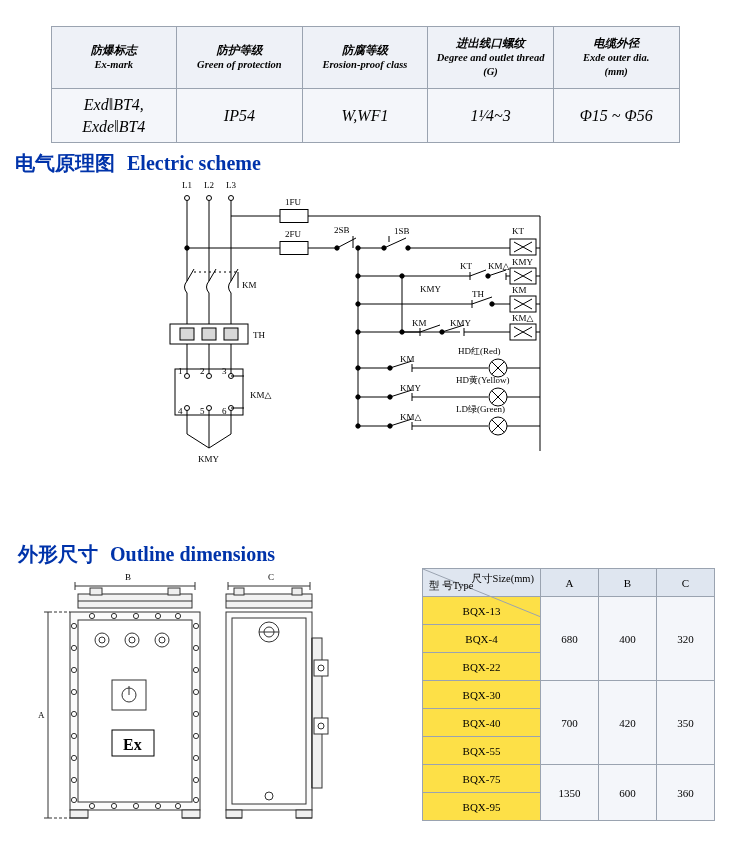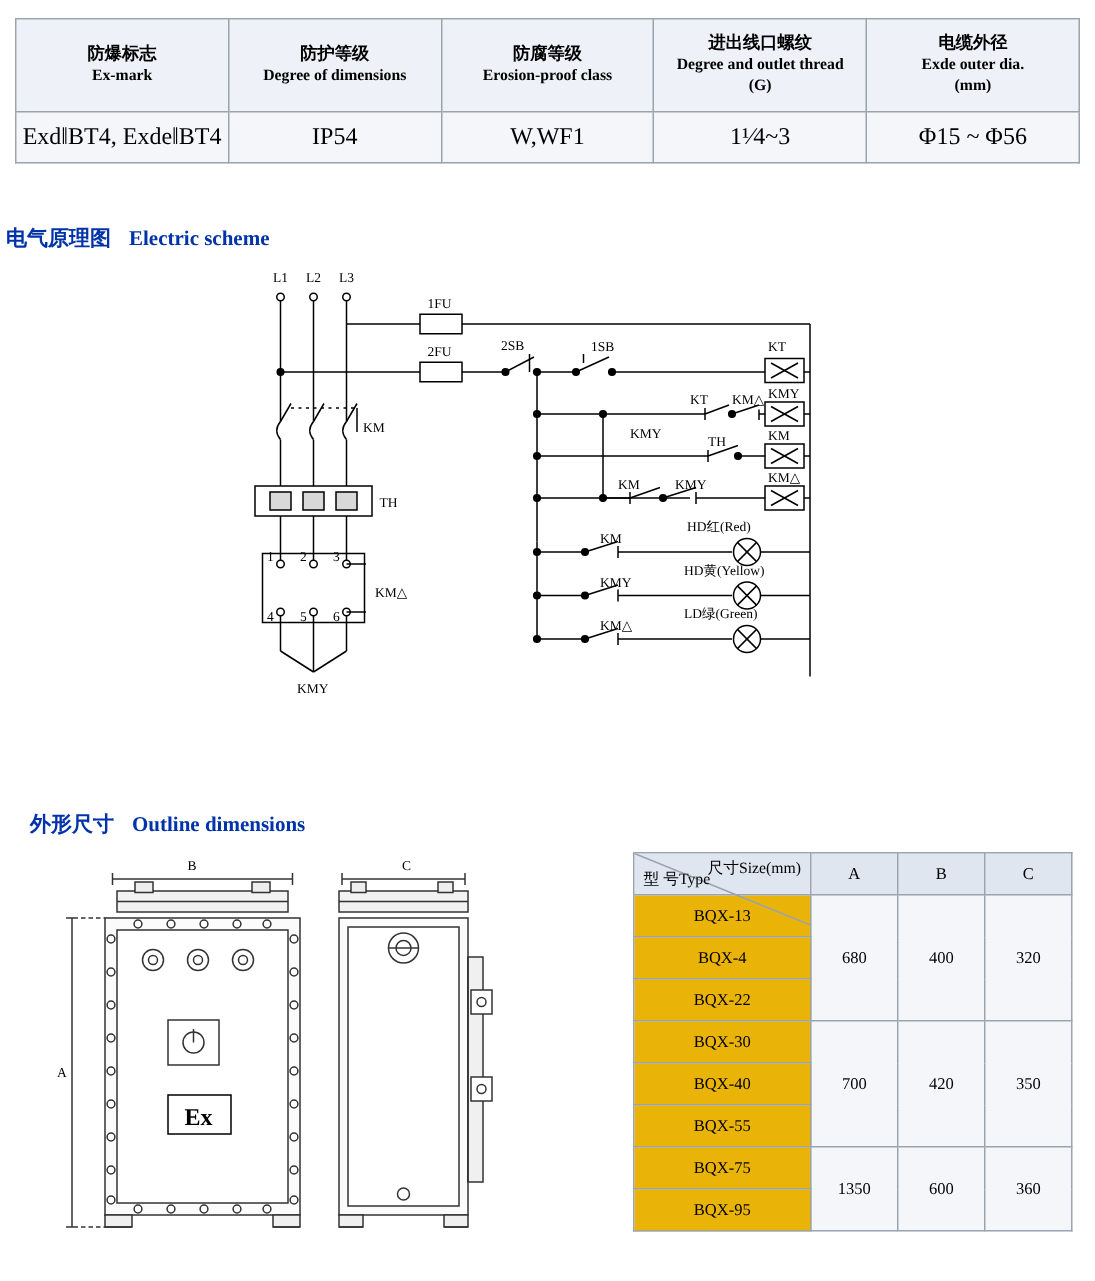--- a/index.html
+++ b/index.html
@@ -8,24 +8,25 @@
     width: 730px; height: 854px;
     background: #ffffff;
     font-family: "Liberation Serif", serif;
     color: #000;
     position: relative;
     overflow: hidden;
   }
 
   
   .spec-table {
-    width: 710px;
-    margin: 12px auto 0 auto;
+    width: 629px;
+    margin: 26px auto 0 auto;
     border-collapse: collapse;
     table-layout: fixed;
+    font-style: italic;
   }
   .spec-table th, .spec-table td {
     border: 1px solid #9aa3b0;
     text-align: center;
     vertical-align: middle;
     font-size: 11px;
     line-height: 1.35;
     padding: 5px 2px;
   }
   .spec-table thead th {
@@ -37,26 +38,26 @@
     height: 34px;
     font-size: 16px;
   }
   .cn { font-size: 11.5px; }
   .en { font-size: 10.5px; }
 
   
   .section-title {
     font-weight: bold;
     color: #0033aa;
-    font-size: 14px;
-    margin-left: 4px;
+    font-size: 20px;
+    margin-left: 15px;
   }
   .section-title .sep { display:inline-block; width: 12px; }
   #electric-heading { position:absolute; top: 150px; left: 0; }
-  #outline-heading  { position:absolute; top: 541px; left: 16px; }
+  #outline-heading  { position:absolute; top: 541px; left: 3px; }
 
   
   #electric-scheme {
     position: absolute;
     top: 176px; left: 120px;
     width: 500px; height: 320px;
   }
   #electric-scheme svg { display:block; }
 
   
@@ -98,36 +99,36 @@
     position:absolute; right: 6px; top: 3px; font-size: 10.5px;
   }
   .dim-head .type-lbl {
     position:absolute; left: 6px; bottom: 3px; font-size: 10.5px; text-align: right;
   }
   .dim-col-head {
     background: #dfe6f0;
     font-size: 12px;
     width: 58px;
   }
-  .dim-model { background:#eab308; font-size: 11px; }
+  .dim-model { background:#fde047; font-size: 11px; }
   .dim-val { background:#f4f6fa; font-size: 11px; margin-left: 16px; }
 </style>
 </head>
 <body>
 
 <table class="spec-table">
   <thead>
     <tr>
       <th>
         <div class="cn">防爆标志</div>
         <div class="en">Ex-mark</div>
       </th>
       <th>
         <div class="cn">防护等级</div>
-        <div class="en">Degree  of  dimensions</div>
+        <div class="en">Green  of  protection</div>
       </th>
       <th>
         <div class="cn">防腐等级</div>
         <div class="en">Erosion-proof class</div>
       </th>
       <th>
         <div class="cn">进出线口螺纹</div>
         <div class="en">Degree and outlet thread</div>
         <div class="en">(G)</div>
       </th>

